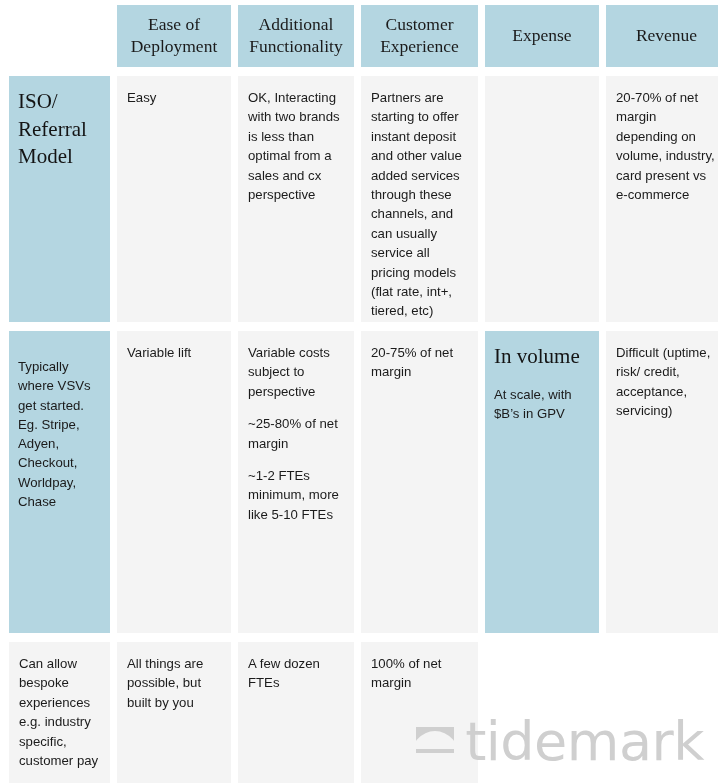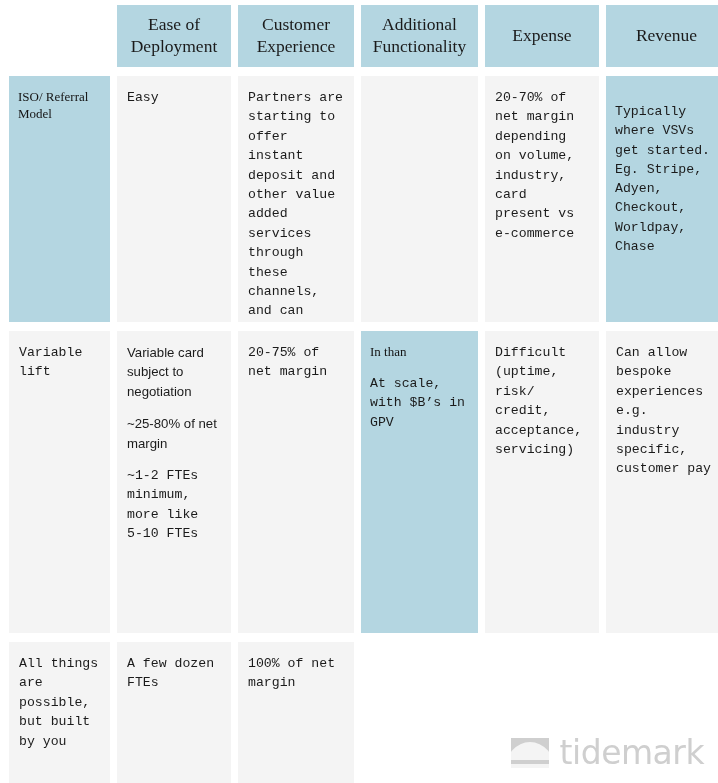--- a/index.html
+++ b/index.html
@@ -50,47 +50,46 @@
     box-sizing: border-box;
   }
 
   .row-head {
     background: #b4d6e1;
     padding: 12px 9px 10px 9px;
     box-sizing: border-box;
   }
   .row-head .rh-title {
     font-family: "Liberation Serif", serif;
-    font-size: 13px;
+    font-size: 21px;
     line-height: 1.32;
     color: #141414;
   }
   .row-head .rh-sub {
-    font-family: Liberation Mono, monospace;
+    font-family: Liberation Sans, sans-serif;
     font-size: 13.2px;
     line-height: 1.46;
     color: #1b1b1b;
     margin-top: 14px;
   }
 
   .cell {
     background: #f4f4f4;
     padding: 12px 10px 10px 10px;
     box-sizing: border-box;
     font-size: 13.2px;
     line-height: 1.47;
     color: #1b1b1b;
     overflow: hidden;
   }
   .cell p {
     margin: 0 0 13px 0;
   }
   .cell p:last-child {
     margin-bottom: 0;
-    font-family: Liberation Mono, monospace;
   }
 
   .watermark {
     position: absolute;
     right: 14px;
     bottom: 14px;
     display: flex;
     align-items: center;
     gap: 11px;
     pointer-events: none;
@@ -117,71 +116,74 @@
     content: "";
     position: absolute;
     left: 0;
     right: 0;
     bottom: 4px;
     height: 4px;
     background: #cfcfcf;
   }
   .watermark .wm-text {
     font-family: "DejaVu Sans", sans-serif;
-    font-size: 33px;
+    font-size: 54px;
     letter-spacing: -0.5px;
     color: #cfcfcf;
     line-height: 1;
   }
 </style>
 </head>
 <body>
 
 <div class="table-wrap">
   <div class="grid">
 
     <div class="corner-cell"></div>
     <div class="head-cell">Ease of Deployment</div>
+    <div class="head-cell">Additional Functionality</div>
     <div class="head-cell">Customer Experience</div>
-    <div class="head-cell">Additional Functionality</div>
     <div class="head-cell">Expense</div>
     <div class="head-cell">Revenue</div>
 
     <div class="row-head">
       <div class="rh-title">ISO/ Referral Model</div>
 
     </div>
     <div class="cell">
         <p>Easy</p>
+      </div>
+    <div class="cell">
+        <p>OK, Interacting with two brands is less than optimal from a sales and cx perspective</p>
       </div>
     <div class="cell">
         <p>Partners are starting to offer instant deposit and other value added services through these channels, and can usually service all pricing models (flat rate, int+, tiered, etc)</p>
       </div>
     <div class="cell"></div>
     <div class="cell">
         <p>20-70% of net margin depending on volume, industry, card present vs e-commerce</p>
       </div>
 
     <div class="row-head">
       <div class="rh-sub">Typically where VSVs get started. Eg. Stripe, Adyen, Checkout, Worldpay, Chase</div>
     </div>
     <div class="cell">
         <p>Variable lift</p>
       </div>
     <div class="cell">
-        <p>Variable card subject to negotiation</p>
+        <p>Variable costs subject to perspective</p>
         <p>~25-80% of net margin</p>
         <p>~1-2 FTEs minimum, more like 5-10 FTEs</p>
       </div>
     <div class="cell">
         <p>20-75% of net margin</p>
       </div>
 
     <div class="row-head">
-      <div class="rh-title">In than</div>
+      <div class="rh-title">In volume</div>
       <div class="rh-sub">At scale, with $B’s in GPV</div>
     </div>
     <div class="cell">
         <p>Difficult (uptime, risk/ credit, acceptance, servicing)</p>
       </div>
     <div class="cell">
         <p>Can allow bespoke experiences e.g. industry specific, customer pay</p>
       </div>
     <div class="cell">
         <p>All things are possible, but built by you</p>

